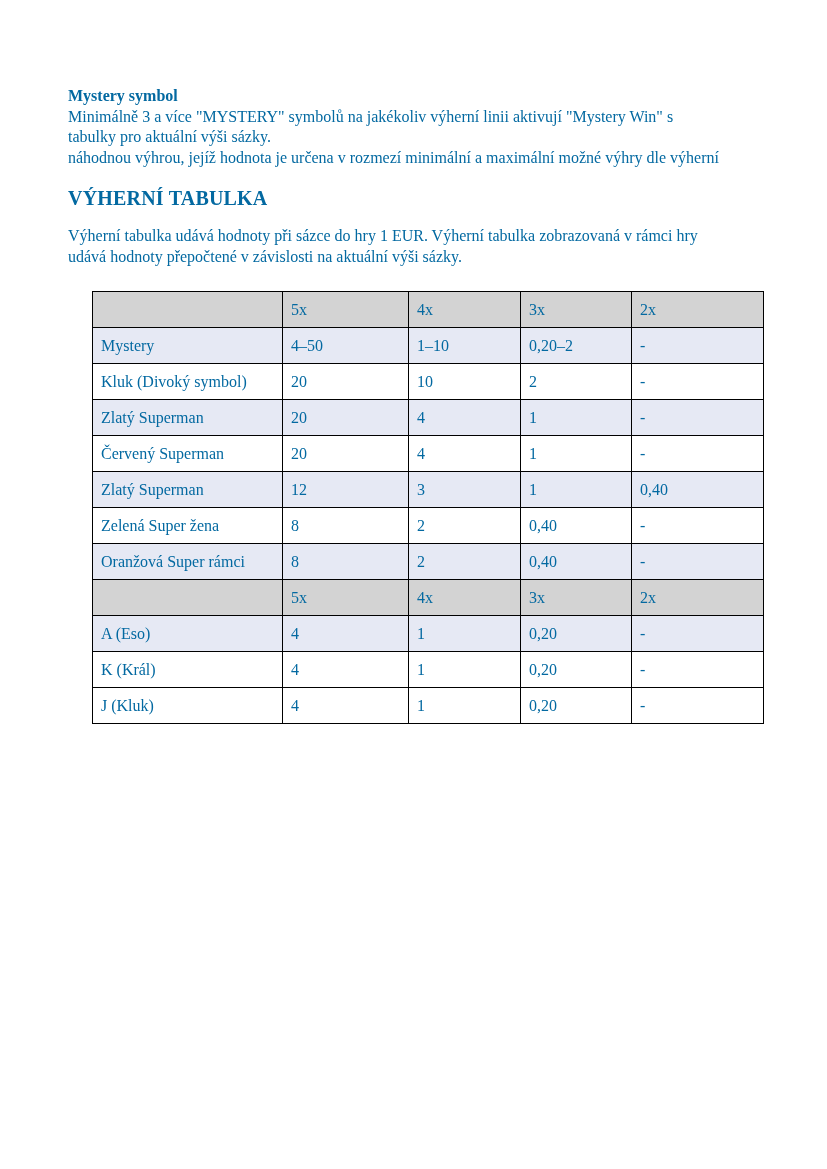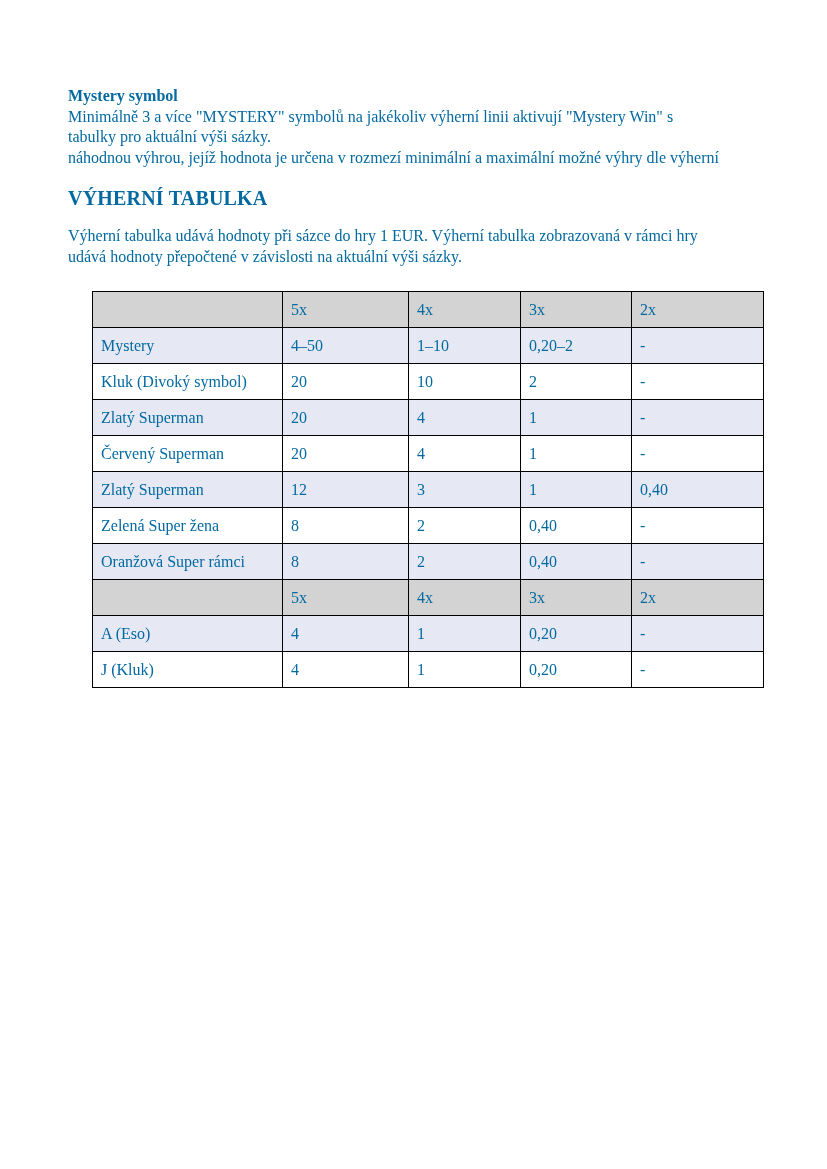--- a/index.html
+++ b/index.html
@@ -159,20 +159,27 @@
               <th>2x</th>
             </tr>
             <tr class="row-blue">
               <td>A (Eso)</td>
               <td>4</td>
               <td>1</td>
               <td>0,20</td>
               <td>-</td>
             </tr>
             <tr class="row-white">
+              <td>K (Král)</td>
+              <td>4</td>
+              <td>1</td>
+              <td>0,20</td>
+              <td>-</td>
+            </tr>
+            <tr class="row-white">
               <td>J (Kluk)</td>
               <td>4</td>
               <td>1</td>
               <td>0,20</td>
               <td>-</td>
             </tr>
           </tbody>
       </table>
     </div>
 

